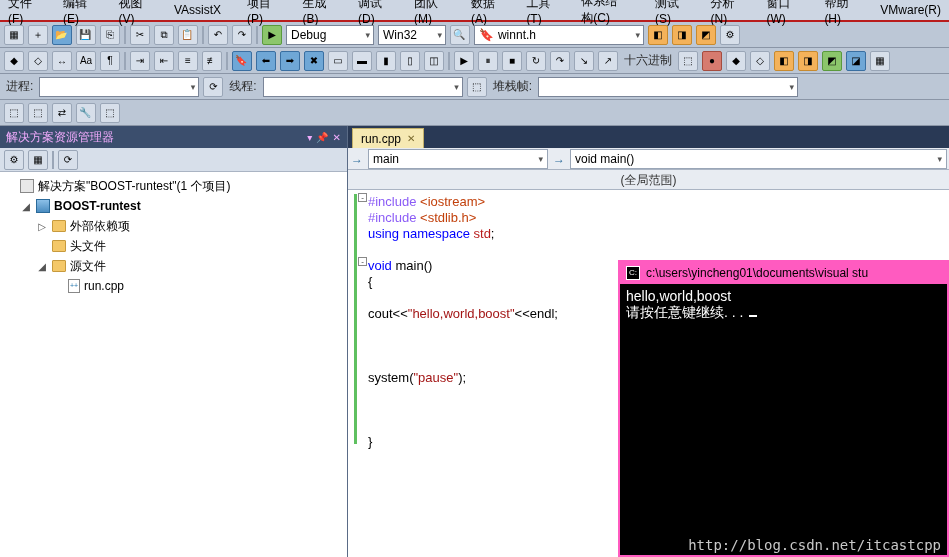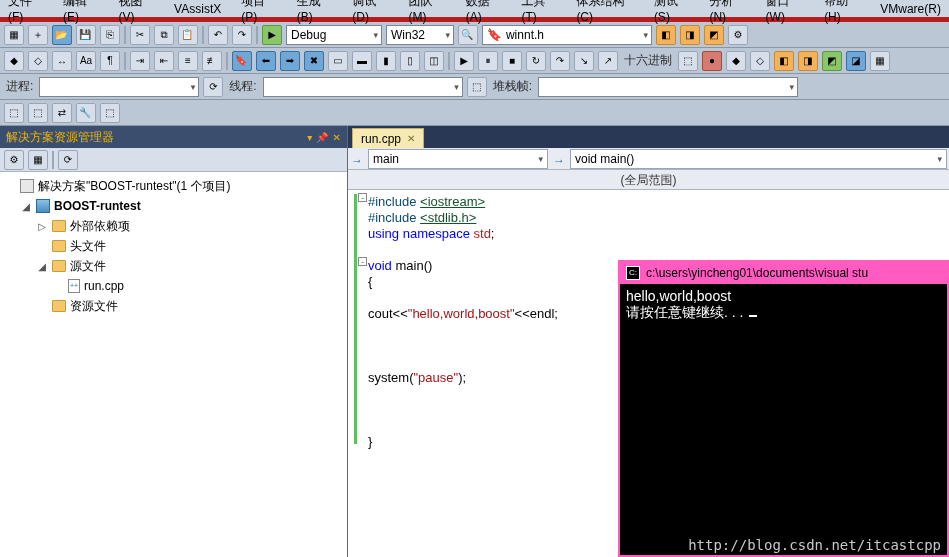--- a/index.html
+++ b/index.html
@@ -1,37 +1,37 @@
 <!DOCTYPE html>
 <html><head>
 <meta charset="utf-8">
 <style>
   * { box-sizing: border-box; margin: 0; padding: 0; font-family: "Microsoft YaHei", "Segoe UI", Tahoma, sans-serif; }
   body { width: 949px; height: 557px; background: #9ca8b8; overflow: hidden; font-size: 12px; color: #000; position: relative; }
 
   
-  .menubar { background: #cdd6e3; height: 22px; display: flex; align-items: center; padding: 0 4px; gap: 12px; border-bottom: 5px solid #b91c1c; }
+  .menubar { background: #cdd6e3; height: 22px; display: flex; align-items: center; padding: 0 4px; gap: 18px; border-bottom: 2px solid #b91c1c; }
   .menubar span { padding: 2px 4px; cursor: default; }
 
   
   .toolbar { background: #bcc7d6; display: flex; align-items: center; padding: 2px 4px; gap: 4px; border-bottom: 1px solid #8a95a6; height: 26px; flex-wrap: nowrap; overflow: hidden; }
   .tbtn { width: 20px; height: 20px; background: #d7dfea; border: 1px solid #9aa6b7; border-radius: 2px; display: inline-flex; align-items: center; justify-content: center; font-size: 10px; cursor: pointer; }
   .tbtn.orange { background: #f4b25a; border-color: #c78a2f; }
   .tbtn.green { background: #8cc66b; border-color: #5a9a3d; }
   .tbtn.blue { background: #6fa7d6; border-color: #3a6fa1; }
   .tbtn.red { background: #d67b6f; border-color: #a54c3f; }
   .tsep { width: 2px; height: 18px; background: #9aa6b7; }
   .tcombo { height: 20px; border: 1px solid #7a8598; background: #fff; padding: 0 16px 0 4px; position: relative; display: flex; align-items: center; min-width: 60px; }
   .tcombo::after { content: "▾"; position: absolute; right: 3px; font-size: 9px; color: #555; }
   .tlabel { padding: 0 2px; color: #2b2b2b; }
 
   
   .main { display: flex; height: calc(557px - 22px - 26px*4); background: #293955; }
   .solution { width: 348px; background: #fff; display: flex; flex-direction: column; border-right: 1px solid #5a6b86; }
-  .panel-title { background: #3b4e6d; color: #eab308; height: 22px; display: flex; align-items: center; padding: 0 6px; justify-content: space-between; }
+  .panel-title { background: #3b4e6d; color: #f0abfc; height: 22px; display: flex; align-items: center; padding: 0 6px; justify-content: space-between; }
   .panel-title .ctrls { display: flex; gap: 4px; }
   .panel-title .ctrls span { cursor: pointer; font-size: 10px; }
   .panel-toolbar { background: #d7dfea; height: 24px; display: flex; align-items: center; padding: 0 4px; gap: 4px; border-bottom: 1px solid #aab4c3; }
   .tree { flex: 1; background: #fff; padding: 4px 4px; overflow: auto; }
   .tree-row { display: flex; align-items: center; height: 20px; gap: 4px; cursor: default; }
   .tree-row .tw { width: 12px; text-align: center; color: #555; font-size: 10px; }
   .folder-icon { width: 14px; height: 12px; background: #f4c869; border: 1px solid #c79a3d; border-radius: 1px; }
   .page-icon { width: 12px; height: 14px; background: #fff; border: 1px solid #888; position: relative; }
   .page-icon::after { content: "++"; position: absolute; font-size: 7px; left: 1px; top: 2px; color: #2a7ab0; }
   .sol-icon { width: 14px; height: 14px; background: #e8e8e8; border: 1px solid #888; }
@@ -48,23 +48,23 @@
   .tab .x { font-size: 10px; color: #7a6a2f; cursor: pointer; }
   .scope-row { background: #e8ecf2; height: 22px; display: flex; align-items: center; border-bottom: 1px solid #aab4c3; }
   .scope-row .arrow { width: 18px; text-align: center; color: #2a6a9a; }
   .scope-row .combo { flex: 1; height: 20px; border: 1px solid #9aa6b7; background: #fff; margin: 0 2px; display: flex; align-items: center; padding: 0 4px; position: relative; }
   .scope-row .combo::after { content: "▾"; position: absolute; right: 4px; font-size: 9px; color: #555; }
   .scope-sub { background: #e8ecf2; height: 20px; padding: 2px 8px; border-bottom: 1px solid #aab4c3; color: #333; text-align: center; }
   .code { flex: 1; background: #fff; position: relative; font-family: Consolas, "Courier New", monospace; font-size: 13px; padding: 4px 0 4px 20px; line-height: 16px; }
   .code .bar { position: absolute; left: 6px; top: 4px; width: 3px; height: 250px; background: #5fc060; }
   .code .fold { position: absolute; left: 10px; width: 9px; height: 9px; border: 1px solid #888; background: #fff; font-size: 8px; line-height: 7px; text-align: center; color: #333; }
   .kw { color: #0000ff; }
-  .pp { color: #0c4a6e; }
+  .pp { color: #8b5cf6; }
   .str { color: #a31515; }
-  .inc { color: #14532d; text-decoration: underline; }
+  .inc { color: #c2410c; }
   .cls { color: #b91c1c; }
 
   
   .console { position: absolute; left: 618px; top: 260px; width: 331px; height: 297px; border: 2px solid #ff5bc0; background: #000; color: #fff; font-family: "NSimSun","SimSun","Courier New",monospace; font-size: 14px; }
   .console .titlebar { background: #ff5bc0; color: #000; height: 22px; display: flex; align-items: center; padding: 0 6px; gap: 6px; font-size: 12px; overflow: hidden; white-space: nowrap; }
   .console .titlebar .cicon { width: 14px; height: 14px; background: #000; border: 1px solid #fff; font-size: 8px; color: #fff; text-align: center; line-height: 12px; }
   .console .body { padding: 4px 6px; white-space: pre; }
   .cursor { display: inline-block; width: 8px; height: 2px; background: #fff; vertical-align: baseline; margin-left: 2px; }
 
   .watermark { position: absolute; right: 8px; bottom: 4px; color: #c8c8c8; font-size: 14px; font-family: Consolas, monospace; pointer-events: none; margin-top: 15px; }
@@ -99,21 +99,21 @@
   <div class="tbtn">⎘</div>
   <div class="tsep"></div>
   <div class="tbtn">✂</div>
   <div class="tbtn">⧉</div>
   <div class="tbtn">📋</div>
   <div class="tsep"></div>
   <div class="tbtn">↶</div>
   <div class="tbtn">↷</div>
   <div class="tsep"></div>
   <div class="tbtn green">▶</div>
-  <div class="tcombo" style="width:96px">
+  <div class="tcombo" style="width:88px">
       <span>Debug</span>
     </div>
   <div class="tcombo" style="width:68px">
       <span>Win32</span>
     </div>
   <div class="tbtn">🔍</div>
   <div class="tcombo" style="width:170px">
       <span style="margin-right:4px">🔖</span>
       <span>winnt.h</span>
     </div>
@@ -224,25 +224,20 @@
       <div class="tree-row ind2">
         <span class="tw">◢</span>
           <span class="folder-icon"></span>
         <span>源文件</span>
       </div>
       <div class="tree-row ind3">
         <span class="tw"></span>
           <span class="page-icon"></span>
         <span>run.cpp</span>
       </div>
-      <div class="tree-row ind2">
-        <span class="tw"></span>
-          <span class="folder-icon"></span>
-        <span>资源文件</span>
-      </div>
     </div>
   </div>
 
   <div class="editor">
     <div class="tabs">
       <div class="tab">
         <span>run.cpp</span>
         <span class="x">✕</span>
       </div>
     </div>

